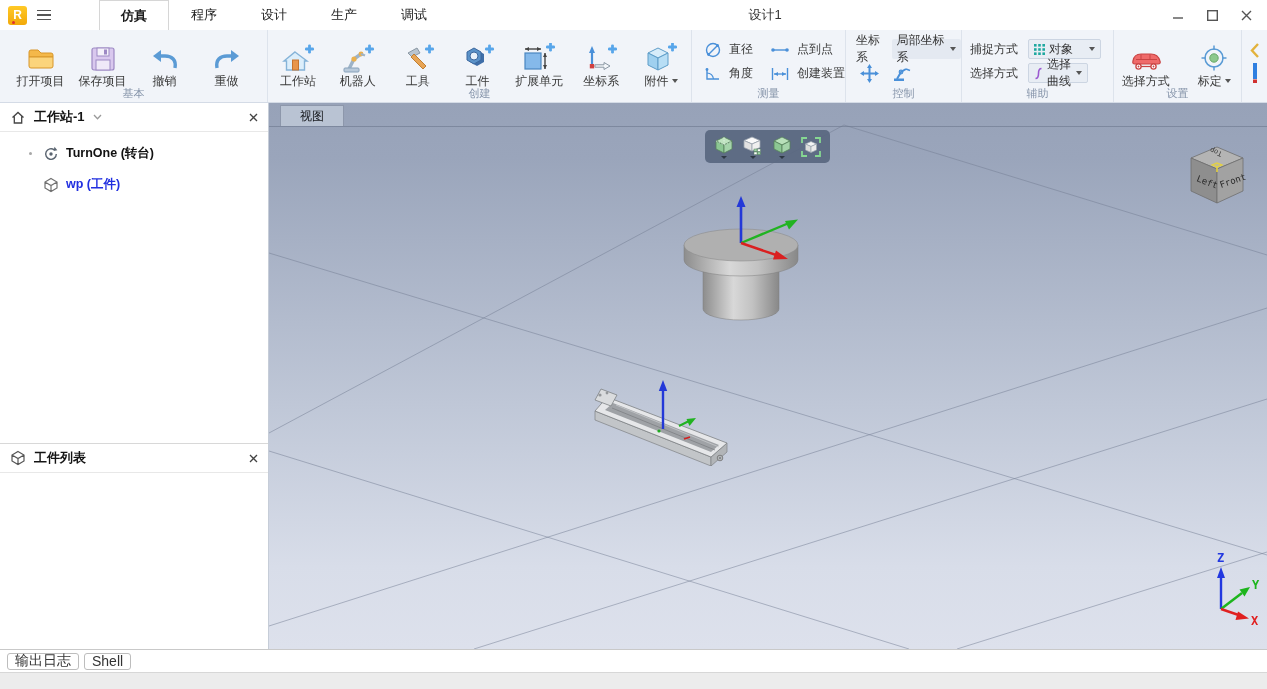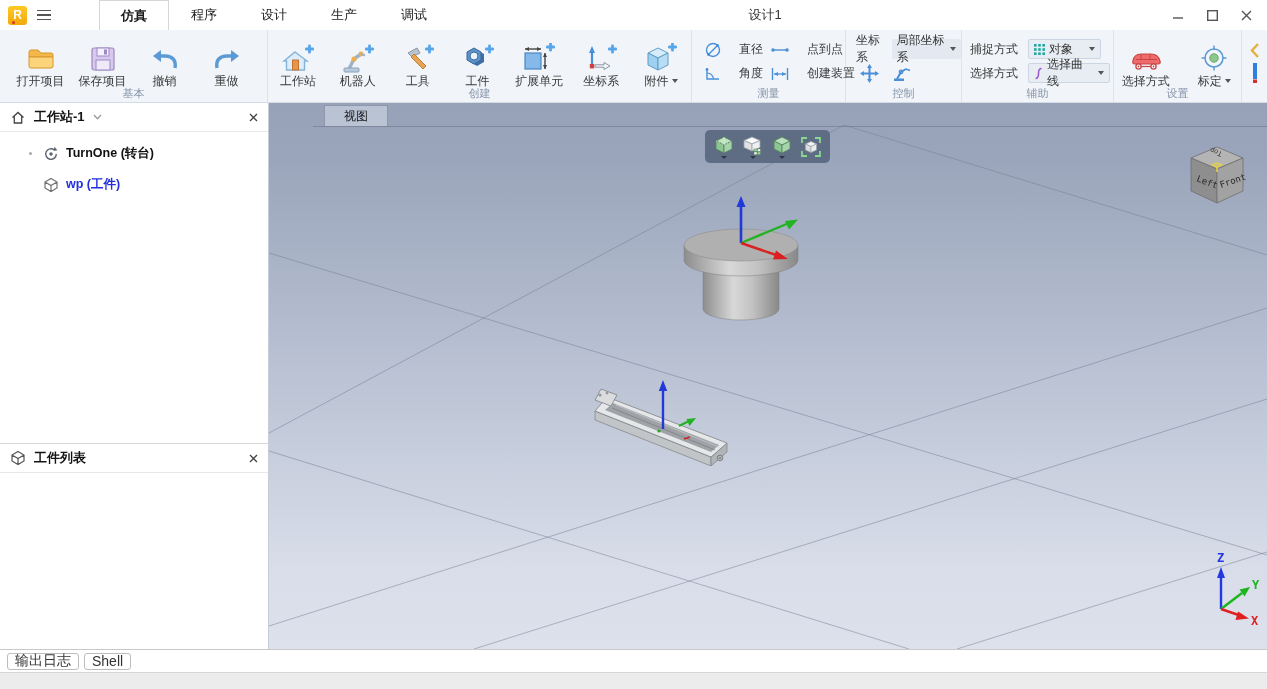--- a/index.html
+++ b/index.html
@@ -24,42 +24,42 @@
   
   .ribbon{height:73px;background:#f1f4f9;border-bottom:1px solid #d4dbe6;display:flex;}
   .rgroup{position:relative;border-right:1px solid #dde3ec;height:100%;}
   .glabel{position:absolute;bottom:1px;left:0;right:0;text-align:center;font-size:11px;color:#8694aa;}
   .rbtns{display:flex;justify-content:center;padding-top:10px;}
   .rbtn{display:flex;flex-direction:column;align-items:center;cursor:default;}
   .rbtn .ricon{height:33px;display:flex;align-items:flex-end;justify-content:center;}
   .rlabel{font-size:12px;color:#3a3a3a;line-height:14px;margin-top:1px;white-space:nowrap;display:flex;align-items:center;gap:3px;}
   .caret{width:0;height:0;border-left:3.5px solid transparent;border-right:3.5px solid transparent;border-top:4px solid #555;display:inline-block;}
   .mgrid{display:grid;grid-template-columns:62px 92px;gap:1px 4px;padding:8px 0 0 12px;}
-  .mitem{display:flex;align-items:center;gap:17px;font-size:12px;color:#3a3a3a;height:23px;}
+  .mitem{display:flex;align-items:center;gap:7px;font-size:12px;color:#3a3a3a;height:23px;}
   .ctrlrows{padding:7px 0 0 10px;font-size:12px;color:#3a3a3a;}
   .ctrlrow{display:flex;align-items:center;gap:5px;height:24px;}
   .rselect{display:flex;align-items:center;gap:4px;background:#e8edf4;border:1px solid #ccd5e2;height:20px;
            padding:0 5px;font-size:12px;color:#333;border-radius:2px;}
   .iconrow{display:flex;gap:14px;margin-top:3px;padding-left:4px;}
   .edgegroup{flex:1;display:flex;flex-direction:column;align-items:center;padding-top:12px;gap:4px;}
 
   
   .main{display:flex;height:546px;}
   .sidebar{width:269px;background:#fff;border-right:1px solid #c6cdd8;position:relative;font-size:13px;}
   .phead{height:29px;display:flex;align-items:center;padding:0 10px;gap:8px;border-bottom:1px solid #e8e8e8;}
   .ptitle{font-weight:bold;color:#141414;font-size:13px;}
   .pclose{margin-left:auto;cursor:default;display:flex;}
   .trow{display:flex;align-items:center;gap:7px;padding-left:24px;height:31px;font-size:12.5px;font-weight:bold;color:#111;cursor:default;}
   .trow .spacer{width:12px;display:flex;justify-content:center;}
   .dot{width:3px;height:3px;border-radius:50%;background:#a8a8a8;}
   .trow.blue{color:#2230e0;}
   .panel2{position:absolute;top:340px;left:0;right:0;border-top:1px solid #d8d8d8;}
 
   .viewport{flex:1;position:relative;overflow:hidden;
-    background:linear-gradient(180deg,#97a2b8 0%,#9aa5bb 10%,#bfc7d7 55%,#d8dde9 85%,#dde1ec 100%);padding-left:44px;}
+    background:linear-gradient(180deg,#97a2b8 0%,#9aa5bb 10%,#bfc7d7 55%,#d8dde9 85%,#dde1ec 100%);}
   .vp-tabstrip{height:24px;border-bottom:1px solid rgba(104,115,136,.55);display:flex;align-items:flex-end;position:relative;z-index:3;}
   .vp-tab{margin-left:11px;width:64px;height:21px;background:#b9c3d3;border:1px solid #8d97ab;border-bottom:none;
           font-size:12px;color:#16181c;display:flex;align-items:center;justify-content:center;cursor:default;}
   .gridsvg{position:absolute;left:0;top:0;z-index:1;}
   .vtoolbar{position:absolute;left:436px;top:27px;height:33px;padding:0 9px;background:rgba(88,102,126,.9);
             border-radius:5px;display:flex;align-items:center;gap:9px;z-index:4;}
   .vtool{display:flex;flex-direction:column;align-items:center;gap:1px;cursor:default;}
   .tinycaret{width:0;height:0;border-left:3px solid transparent;border-right:3px solid transparent;border-top:3.5px solid #2e3844;}
   .abs{position:absolute;z-index:2;}
 
@@ -372,21 +372,21 @@
                     <rect x="8.4" y="8.4" width="2.6" height="2.6"></rect>
                   </g>
                 </svg>
               </span>
             <span>对象</span>
             <span class="caret" style="margin-left:auto"></span>
           </span>
         </div>
         <div class="ctrlrow">
           <span style="width:53px">选择方式</span>
-          <span class="rselect" style="width:82px">
+          <span class="rselect" style="width:60px">
             <span>
                 <svg width="9" height="13" viewBox="0 0 9 13">
                   <path d="M7.5 1.5 c-3 0-3 3-3 5 s0 5-3 5" fill="none" stroke="#9b59d0" stroke-width="1.6"></path>
                 </svg>
               </span>
             <span>选择曲线</span>
             <span class="caret" style="margin-left:auto"></span>
           </span>
         </div>
       </div>

